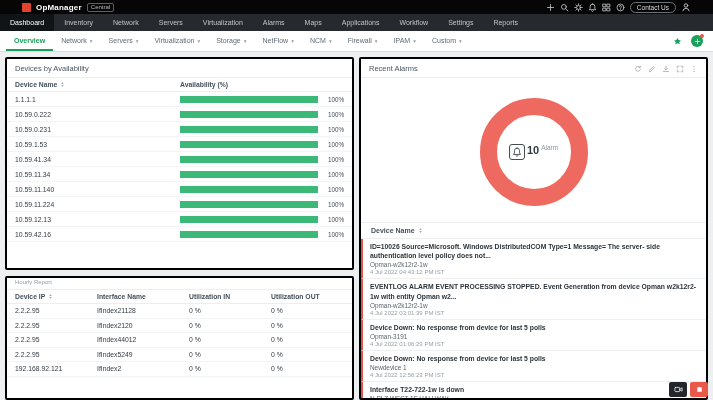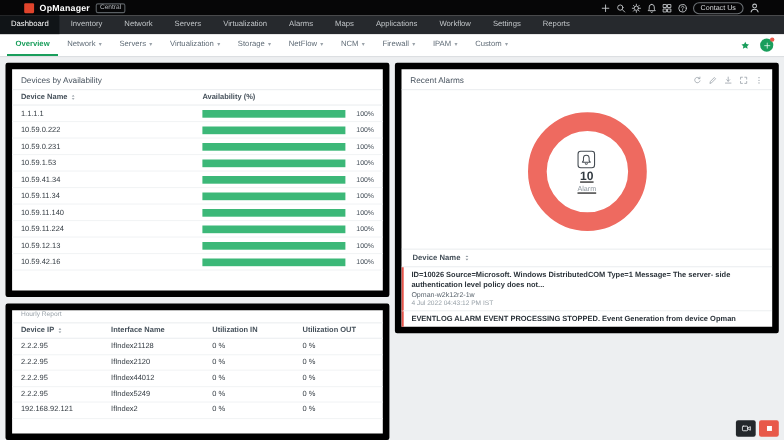--- a/index.html
+++ b/index.html
@@ -40,24 +40,24 @@
   .tab.active { color:var(--green); font-weight:bold; box-shadow:inset 0 -2px 0 var(--green); }
   .tabs-right { margin-left:auto; display:flex; align-items:center; gap:9px; padding-right:4px; }
   .star { width:9px; height:9px; color:var(--green); }
   .addbtn { position:relative; width:12px; height:12px; border-radius:50%; background:var(--green);
     color:#fff; display:flex; align-items:center; justify-content:center; }
   .addbtn .ic { width:7px; height:7px; }
   .reddot { position:absolute; top:-1px; right:-1px; width:4px; height:4px; border-radius:50%;
     background:#e8594a; }
 
   
-  .panel { position:absolute; background:#fff; border:6px solid #000000; border-radius:2px; overflow:hidden; }
+  .panel { position:absolute; background:#fff; border:2px solid #000000; border-radius:2px; overflow:hidden; }
   .panel-avail  { left:5px;   top:57px;  width:349px; height:213px; }
   .panel-ifaces { left:5px;   top:276px; width:349px; height:124px; }
-  .panel-alarms { left:359px; top:57px;  width:349px; height:246px; }
+  .panel-alarms { left:359px; top:57px;  width:349px; height:343px; }
 
   .panel-head { display:flex; align-items:center; padding:5px 8px 4px; font-size:7.5px;
     color:#4a5560; border-bottom:1px solid #eceef0; }
   .head-icons { margin-left:auto; display:flex; gap:6px; color:#9aa2a9; }
   .hic { width:8px; height:8px; }
   .sort { width:7px; height:7px; color:#8b949c; margin-left:2px; }
 
   
   .thead { display:flex; align-items:center; padding:3px 8px; font-size:6.8px; font-weight:bold;
     color:#45505a; border-bottom:1px solid #eceef0; }
@@ -79,21 +79,21 @@
     color:#333b42; border-bottom:1px solid #f2f4f5; }
   .c-ip { width:82px; flex:none; display:flex; align-items:center; }
   .c-name { width:92px; flex:none; }
   .c-in { width:82px; flex:none; }
   .c-out { flex:1; }
 
   
   .chart-zone { padding-top:20px; }
   .donut { width:108px; height:108px; border-radius:50%; border:17px solid var(--alarm-red);
     margin:0 auto 16px; display:flex; align-items:center; justify-content:center; }
-  .donut-center { display:flex; flex-direction:column; align-items:center; gap:2px;text-decoration:underline; }
+  .donut-center { display:flex; align-items:flex-start; gap:2px; }
   .bellbox { width:16px; height:16px; border:1px solid #454c53; border-radius:3px; color:#454c53;
     display:flex; align-items:center; justify-content:center; }
   .bellbox .ic { width:10px; height:10px; }
   .count { font-size:11px; font-weight:bold; color:#333b42; }
   .alabel { font-size:6.5px; color:#8b949c; }
   .list-head { display:flex; align-items:center; padding:4px 10px; font-size:7px; font-weight:bold;
     color:#45505a; border-top:1px solid #eceef0; border-bottom:1px solid #eceef0; }
   .alarm { border-left:2px solid var(--alarm-border); border-bottom:1px solid #eef0f2;
     padding:3px 8px 3px 7px; }
   .amsg { font-size:6.8px; font-weight:600; color:#2b333a; line-height:1.35; }

